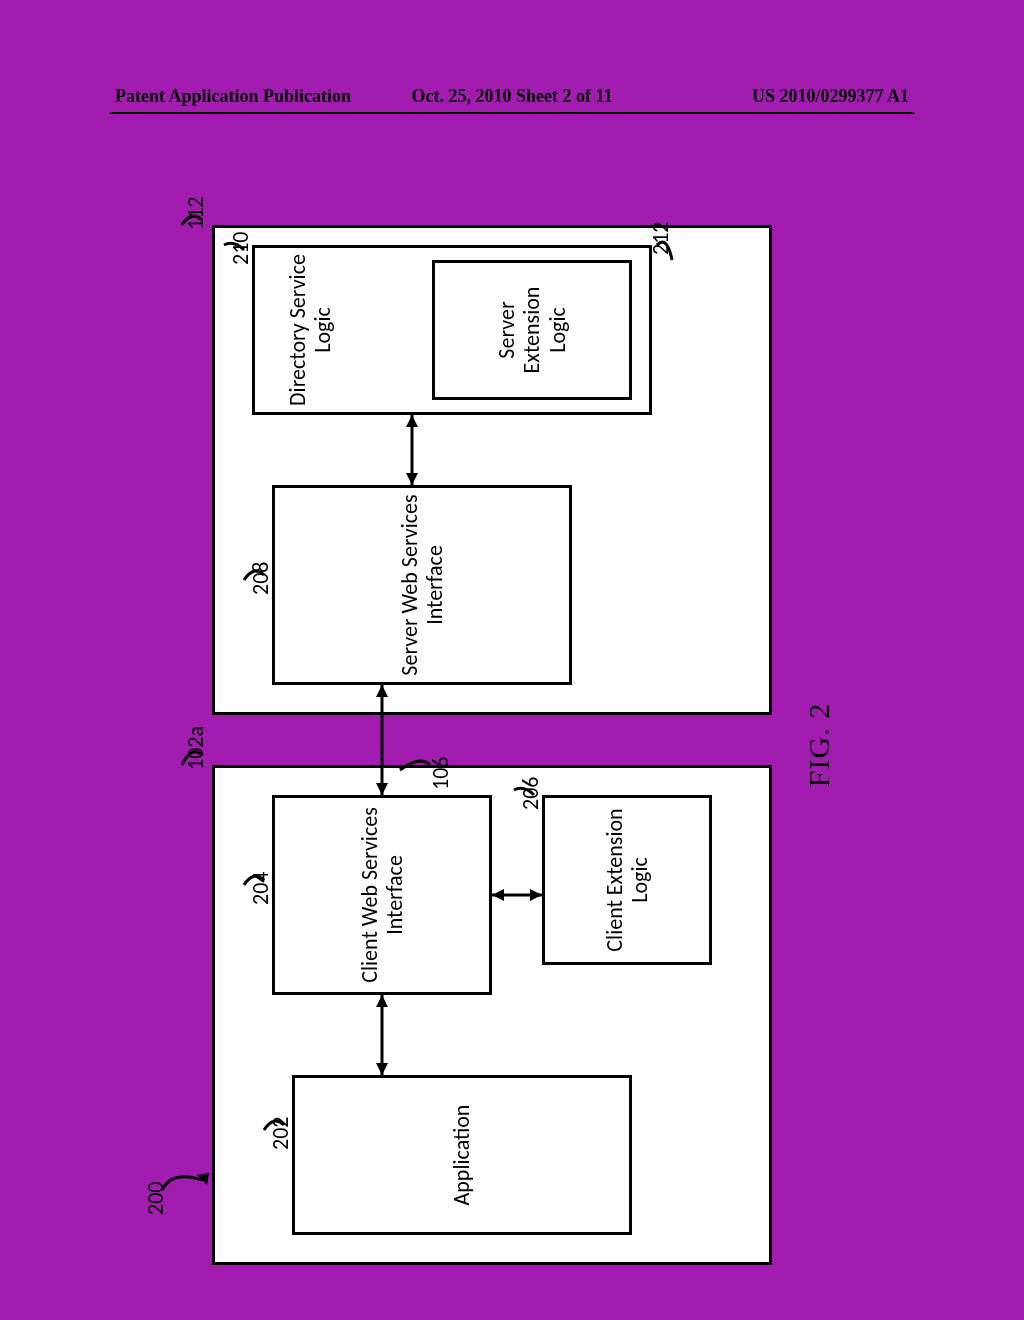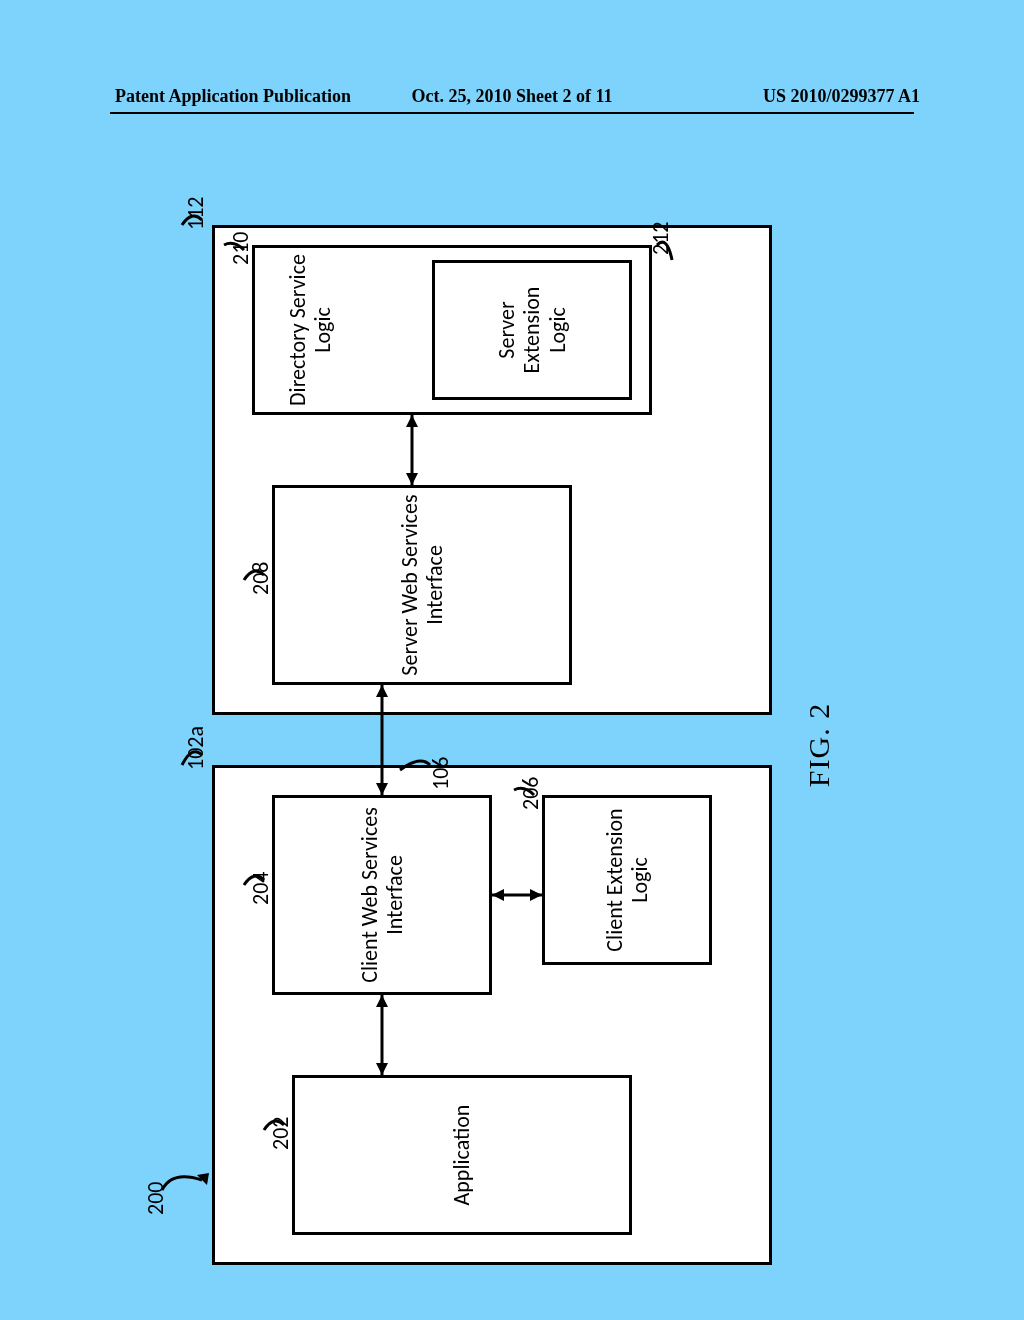--- a/index.html
+++ b/index.html
@@ -6,39 +6,39 @@
     margin: 0;
     padding: 0;
     background: #fff;
     font-family: "Times New Roman", serif;
     color: #000;
   }
   .page {
     position: relative;
     width: 1024px;
     height: 1320px;
-    background: #7dd3fc;
+    background: #a21caf;
   }
   
   .hdr-line {
     position: absolute;
     left: 110px;
     right: 110px;
     top: 112px;
     border-top: 2px solid #000;
   }
   .hdr-left, .hdr-center, .hdr-right {
     position: absolute;
     top: 86px;
     font-size: 18px;
     font-weight: bold;
   }
   .hdr-left   { left: 115px; }
   .hdr-center { left: 50%; transform: translateX(-50%); }
-  .hdr-right  { right: 104px; }
+  .hdr-right  { right: 115px; }
 
   
   .fig-wrap {
     position: absolute;
     
     left: 512px;
     top: 745px;
     transform: translate(-50%, -50%) rotate(-90deg);
     transform-origin: center center;
   }

